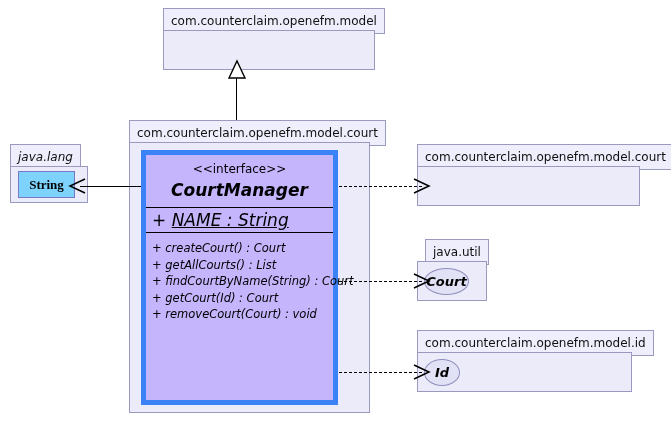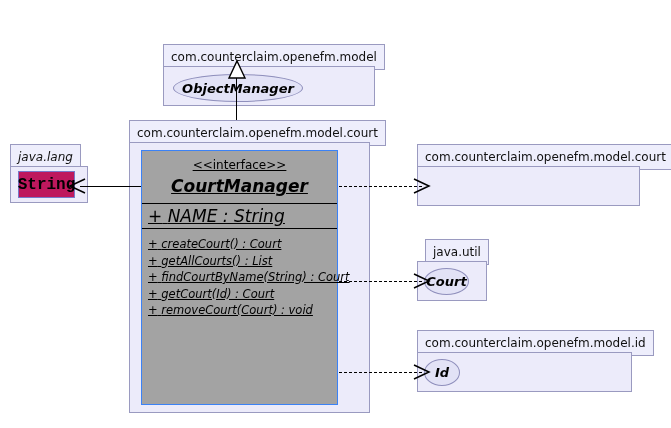--- a/index.html
+++ b/index.html
@@ -56,40 +56,39 @@
     font-weight: bold;
     font-size: 13px;
     color: #000000;
     white-space: nowrap;
     font-family: "DejaVu Sans", sans-serif;
   }
 
   
   .class-box {
     position: absolute;
-    background: #be185d;
+    background: #7dd3fc;
     border: 1px solid #7878c8;
     box-sizing: border-box;
     display: flex;
     align-items: center;
     justify-content: center;
     font-weight: bold;
-    font-size: 16px;
-    color: #000000;
-    white-space: nowrap;
-    font-family: Liberation Mono, monospace;
+    font-size: 13px;
+    color: #000000;
+    white-space: nowrap;
+    font-family: Liberation Serif, serif;
   }
 
   
   .iface-box {
     position: absolute;
-    background: #a3a3a3;
-    border: 1px solid #3b82f6;
-    box-sizing: border-box;
-    text-decoration: underline;
+    background: #c4b5fd;
+    border: 5px solid #3b82f6;
+    box-sizing: border-box;
   }
   .iface-stereotype {
     text-align: center;
     font-size: 12px;
     color: #000000;
     padding-top: 7px;
     font-family: "DejaVu Sans", sans-serif;
   }
   .iface-name {
     text-align: center;
@@ -139,24 +138,23 @@
     height: 0;
     border-top: 1.6px dashed #000000;
   }
   .arrow-svg { position: absolute; overflow: visible; }
 </style>
 </head>
 <body>
 
 <div id="canvas">
 
-  <div class="pkg" style="left:163px; top:8px; width:212px; height:62px;margin-top:36px;">
+  <div class="pkg" style="left:163px; top:8px; width:212px; height:62px;">
     <div class="pkg-tab" style="left:0; top:0;">com.counterclaim.openefm.model</div>
     <div class="pkg-body" style="left:0; top:22px; width:212px; height:40px;"></div>
-    <div class="iface-ellipse" style="left:10px; top:30px; width:130px; height:28px;">ObjectManager</div>
   </div>
 
   <div class="line-solid-v" style="left:236px; top:78px; height:90px;"></div>
   <svg class="arrow-svg" style="left:228px; top:60px;" width="18" height="20" viewBox="0 0 18 20">
     <polygon points="9,1 17,18 1,18" fill="#ffffff" stroke="#000000" stroke-width="1.4"></polygon>
   </svg>
 
   <div class="pkg" style="left:129px; top:120px; width:241px; height:293px;">
     <div class="pkg-tab" style="left:0; top:0;">com.counterclaim.openefm.model.court</div>
     <div class="pkg-body" style="left:0; top:22px; width:241px; height:271px;"></div>

